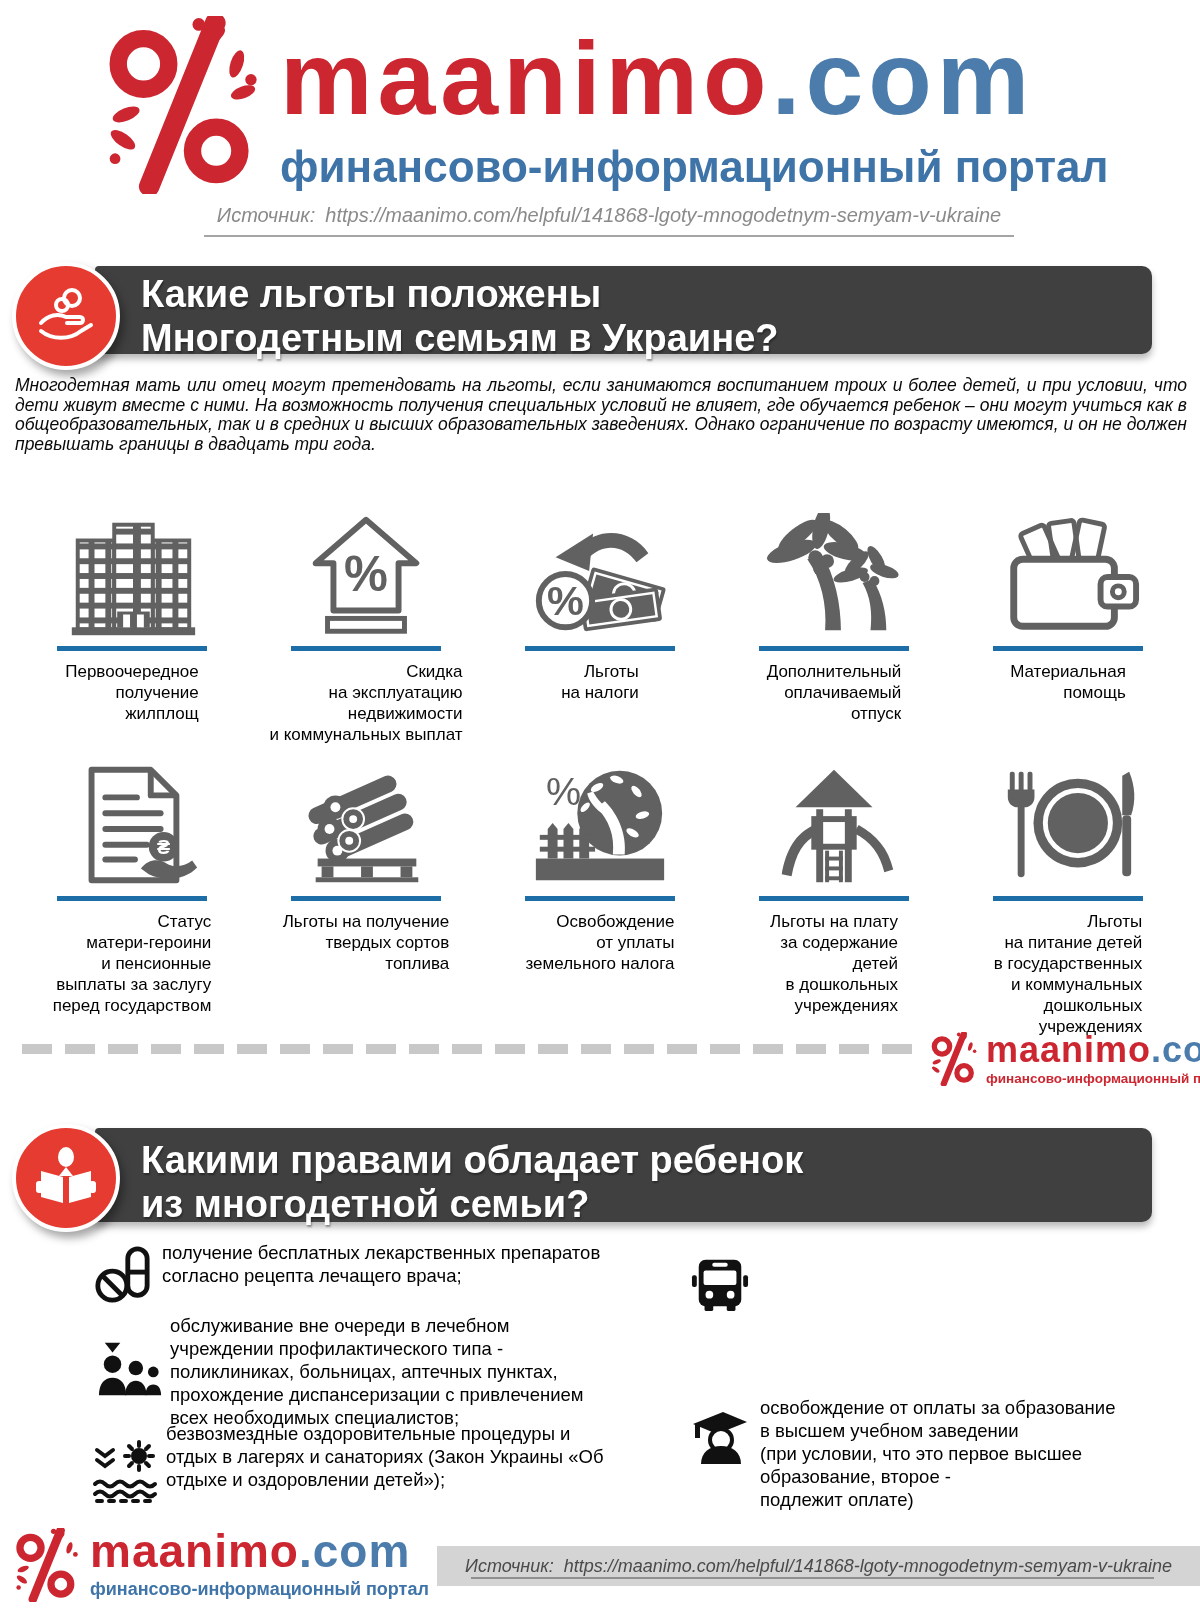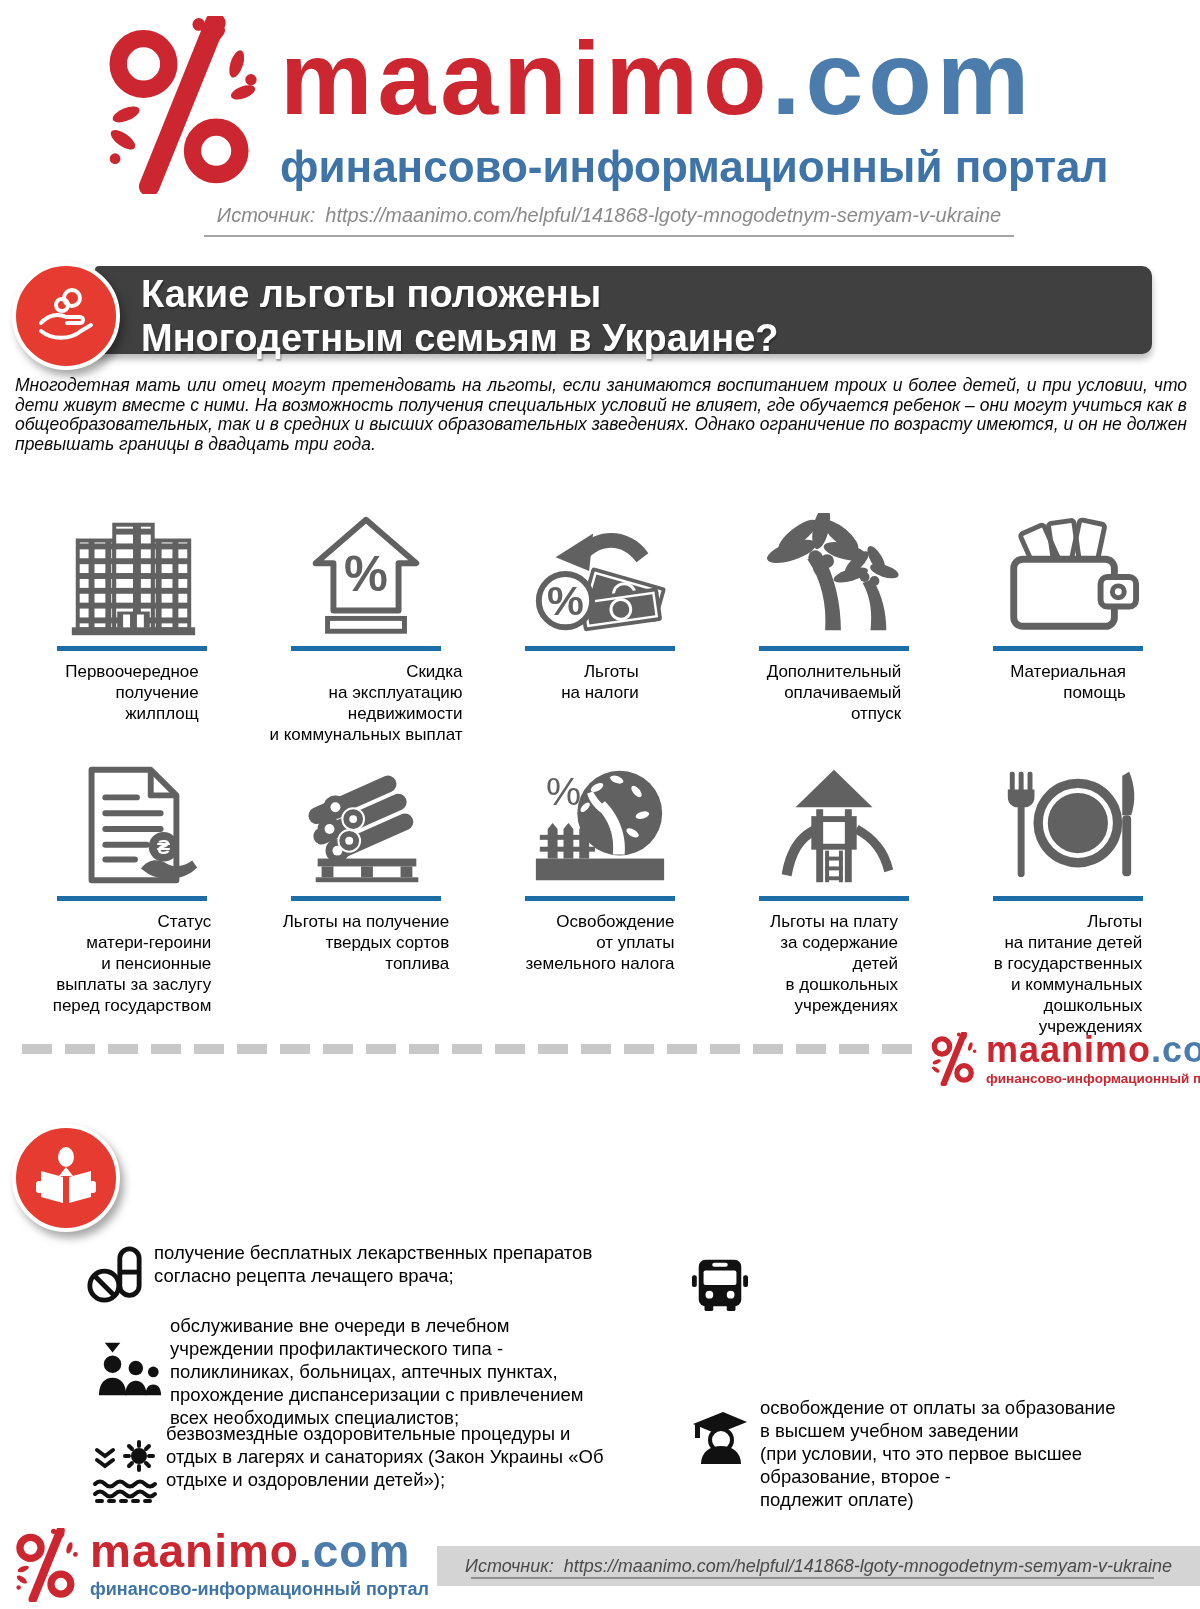--- a/index.html
+++ b/index.html
@@ -46,21 +46,21 @@
   
   .dash{position:absolute;left:22px;top:1044px;width:895px;height:10px;
         background:repeating-linear-gradient(90deg,#c8c8c8 0 30px,transparent 30px 43px);}
   .divlogo{position:absolute;left:930px;top:1032px;display:flex;align-items:flex-start;gap:8px;}
   .divlogo .brand-line{font-size:36px;letter-spacing:1px;}
   .dl-s{font-size:13.5px;font-weight:bold;color:#cc2630;margin-top:3px;white-space:nowrap;}
   
   .r-item{position:absolute;display:flex;}
   .r-ico{flex:0 0 80px;display:flex;justify-content:center;}
   .r-txt{font-size:18.5px;line-height:23px;white-space:pre-line;color:#000;}
-  .rL1{left:74px;top:1241px;width:520px;}
+  .rL1{left:82px;top:1241px;width:520px;}
   .rL2{left:90px;top:1314px;width:520px;}
   .rL3{left:86px;top:1422px;width:520px;}
   .rR1{left:680px;top:1241px;width:500px;}
   .rR2{left:680px;top:1396px;width:500px;}
   
   .ftlogo{position:absolute;left:14px;top:1528px;display:flex;gap:10px;align-items:flex-start;}
   .ftlogo .brand-line{font-size:46px;letter-spacing:1px;}
   .fl-s{font-size:18px;font-weight:bold;color:#3f74a8;margin-top:5px;white-space:nowrap;}
   .ftbar{position:absolute;left:437px;top:1546px;width:763px;height:40px;background:#d4d4d4;
          display:flex;align-items:center;justify-content:center;font-style:italic;
@@ -377,20 +377,26 @@
             <circle cx="93" cy="40" r="3.6"></circle>
         </g>
       </svg>
     </span>
     <span>
       <span class="brand-line"><span class="brand-main">maanimo</span><span class="brand-tld">.com</span></span>
       <div class="dl-s">финансово-информационный портал</div>
     </span>
   </div>
 
+  <div class="banner banner2">
+    <div class="ttl">
+      <div>Какими правами обладает ребенок</div>
+      <div>из многодетной семьи?</div>
+    </div>
+  </div>
   <div class="badge badge2">
     <svg width="66" height="66" viewBox="0 0 66 66" fill="#fff">
       <ellipse cx="33" cy="12" rx="8" ry="10"></ellipse>
       <polygon points="33,22 40,31 26,31"></polygon>
       <path d="M8 26 L30 32 V58 L8 52 Z"></path>
       <path d="M58 26 L36 32 V58 L58 52 Z"></path>
       <rect x="3" y="36" width="7" height="12" rx="3"></rect>
         <rect x="56" y="36" width="7" height="12" rx="3"></rect>
     </svg>
   </div>

